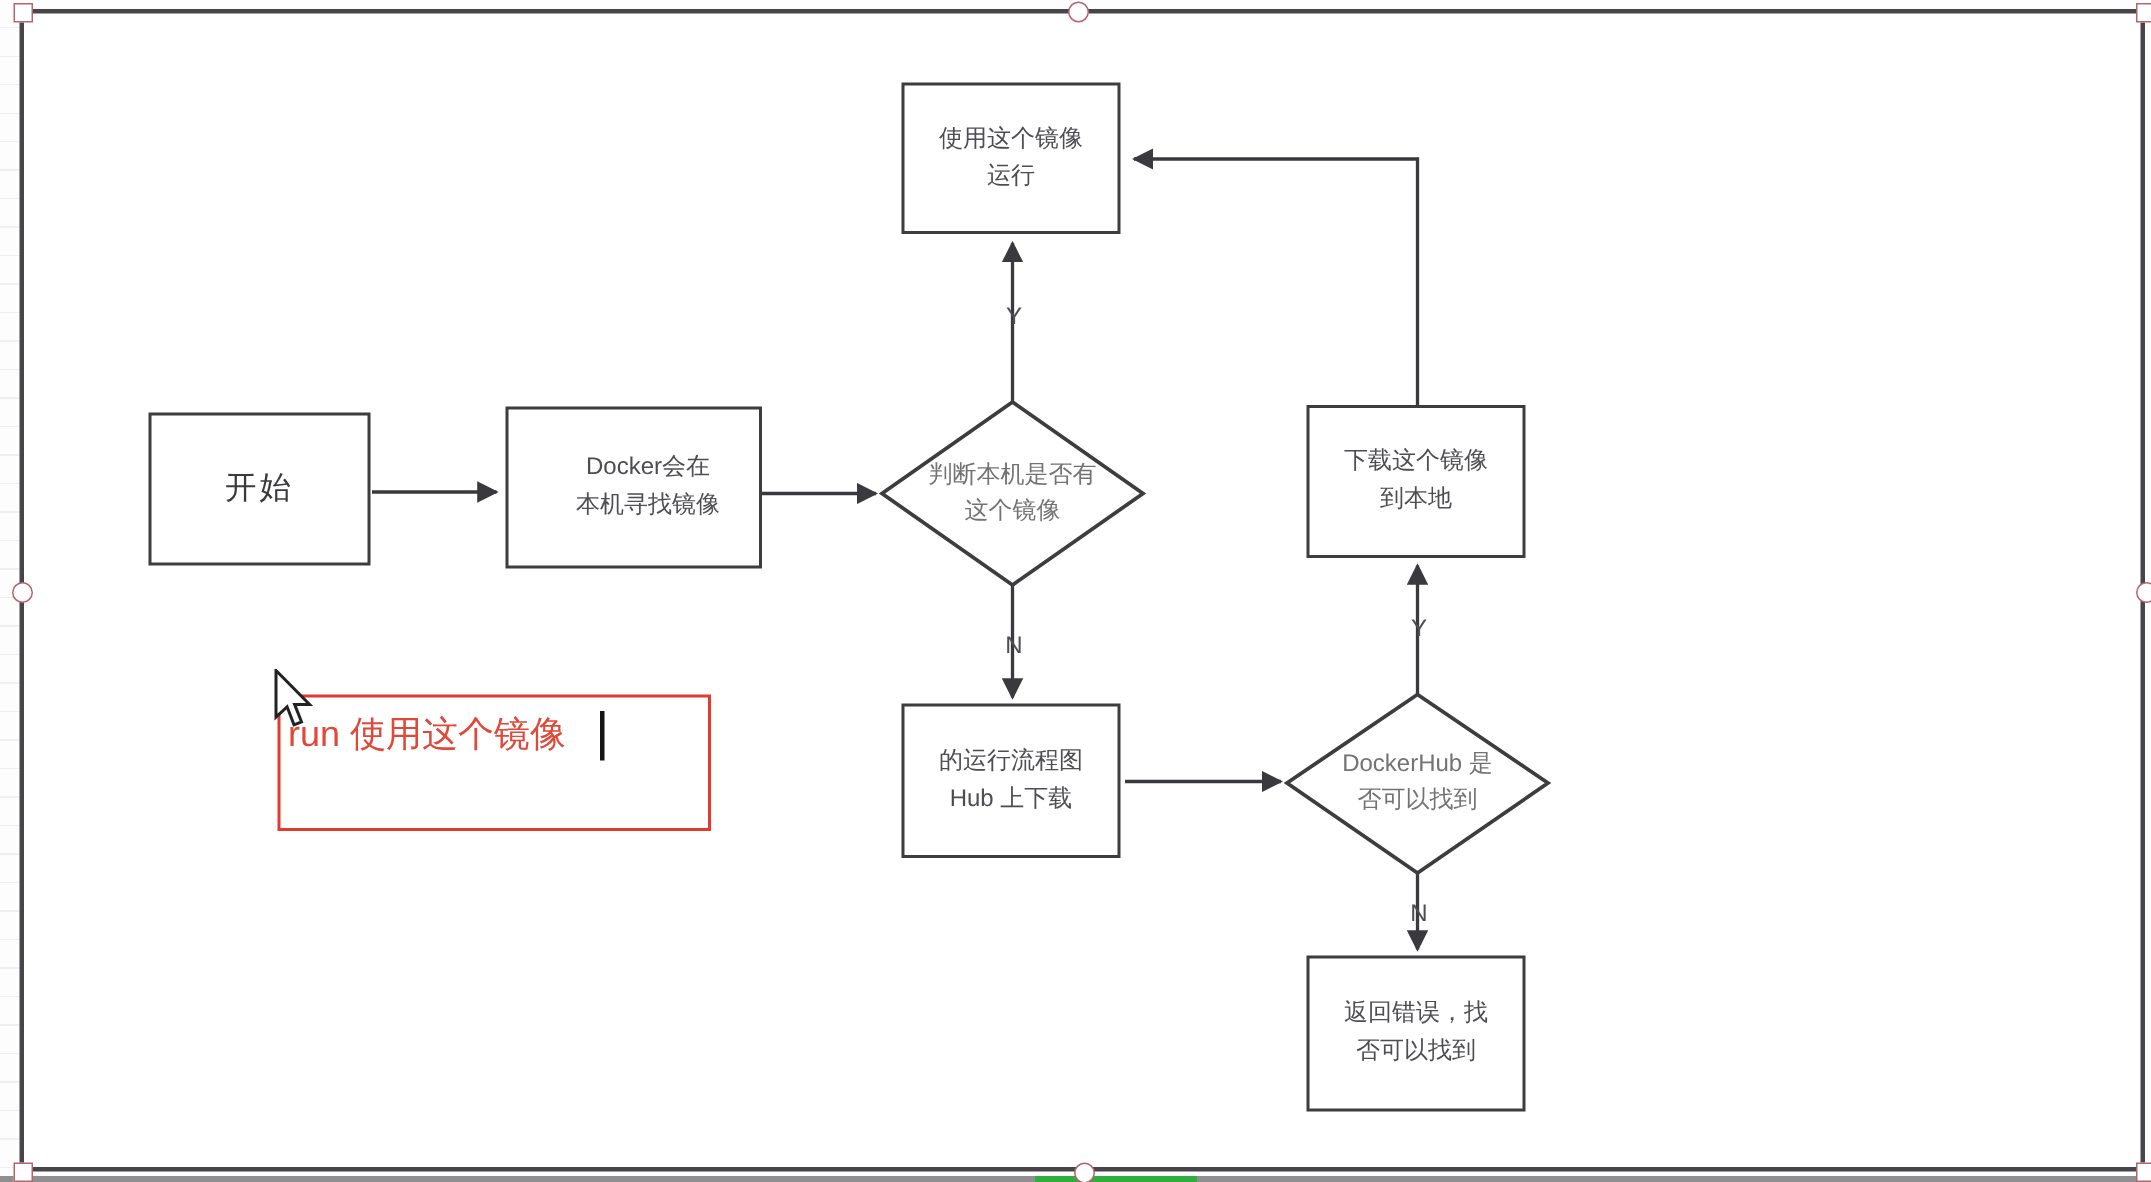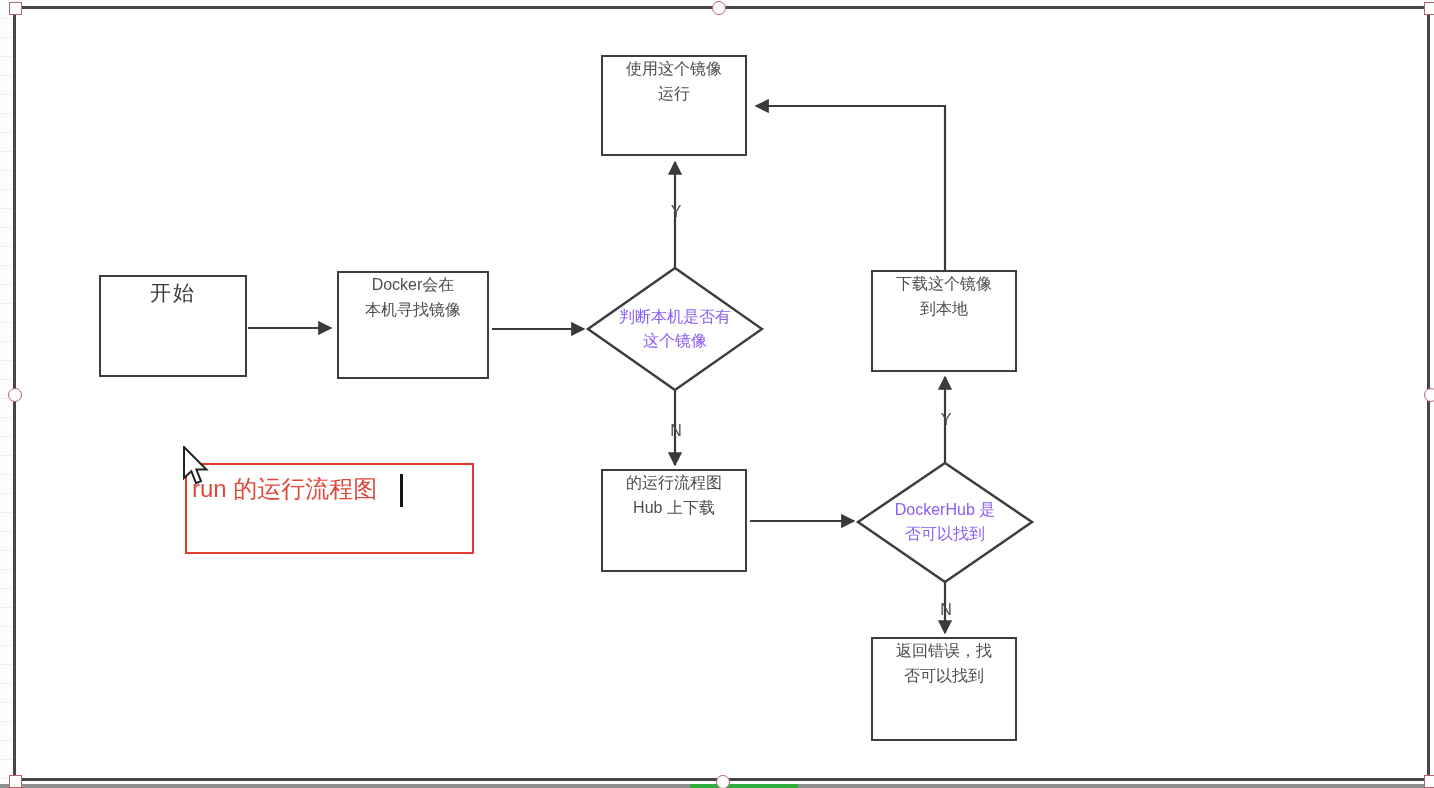--- a/index.html
+++ b/index.html
@@ -27,27 +27,27 @@
     border:3px solid #47444a;z-index:5;pointer-events:auto;background:transparent;
   }
   .handle{position:absolute;background:#ffffff;border:1.5px solid #b4646e;z-index:6;}
   .handle.sq{width:11px;height:11px;}
   .handle.ci{width:12px;height:12px;border-radius:50%;}
 
   
   .fc-svg{position:absolute;left:0;top:0;z-index:1;}
   .node{
     position:absolute;z-index:2;background:#ffffff;
-    border:2.5px solid #3d3d40;display:flex;align-items:flex-start;justify-content:center;
+    border:2.5px solid #3d3d40;display:flex;align-items:center;justify-content:center;
     text-align:center;color:#4e4e52;font-size:16px;line-height:1.55;
   }
   .node-label{white-space:pre-line;}
   .node.start-box{font-size:21px;font-weight:normal;color:#3a3a3d;letter-spacing:2px;}
   .diamond-label{
-    position:absolute;z-index:3;color:#8b5cf6;font-size:16px;line-height:1.5;
+    position:absolute;z-index:3;color:#737373;font-size:16px;line-height:1.5;
     text-align:center;white-space:pre-line;transform:translate(-50%,-50%);
     width:160px;pointer-events:none;
   }
   .edge-label{
     position:absolute;z-index:3;color:#4e4e52;font-size:16px;
     transform:translate(-50%,-50%);pointer-events:none;
   }
 
   
   .annotation{
@@ -94,21 +94,21 @@
     <g fill="#ffffff" stroke="#3d3d40" stroke-width="2.5">
       <polygon points="675,268 762,329 675,390 588,329"></polygon>
       <polygon points="945,463 1032,522 945,582 858,522"></polygon>
     </g>
   </svg>
 
   <div class="node start-box" style="left:99px;top:275px;width:144px;height:98px;">
     <span class="node-label">开始</span>
   </div>
 
-  <div class="node" style="left:337px;top:271px;width:148px;height:104px;">
+  <div class="node" style="left:337px;top:271px;width:148px;height:104px;padding-left:19px;">
     <span class="node-label">Docker会在
 本机寻找镜像</span>
   </div>
 
   <div class="node" style="left:601px;top:55px;width:142px;height:97px;">
     <span class="node-label">使用这个镜像
 运行</span>
   </div>
 
   <div class="node" style="left:601px;top:469px;width:142px;height:99px;">
@@ -130,21 +130,21 @@
 这个镜像</div>
   <div class="diamond-label" style="left:945px;top:522px;text-align:center;">DockerHub 是
 否可以找到</div>
 
   <div class="edge-label" style="left:676px;top:212px;">Y</div>
   <div class="edge-label" style="left:676px;top:431px;">N</div>
   <div class="edge-label" style="left:946px;top:420px;">Y</div>
   <div class="edge-label" style="left:946px;top:610px;">N</div>
 
   <div class="annotation">
-    <span class="annotation-text">run 的运行流程图</span>
+    <span class="annotation-text">run 使用这个镜像</span>
     <span class="caret"></span>
   </div>
 
   <div class="sel-frame"></div>
   <div class="handle sq" style="left:9px;top:2px;"></div>
   <div class="handle sq" style="left:1424px;top:2px;"></div>
   <div class="handle sq" style="left:9px;top:775px;"></div>
   <div class="handle sq" style="left:1424px;top:775px;"></div>
   <div class="handle ci" style="left:712px;top:1px;"></div>
   <div class="handle ci" style="left:8px;top:388px;"></div>

